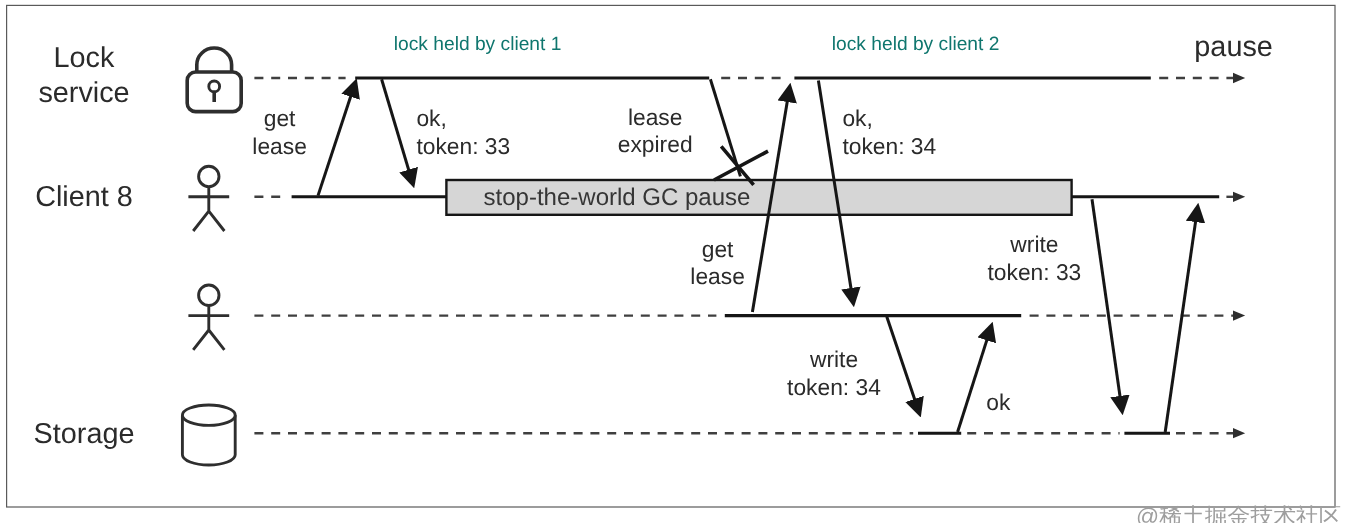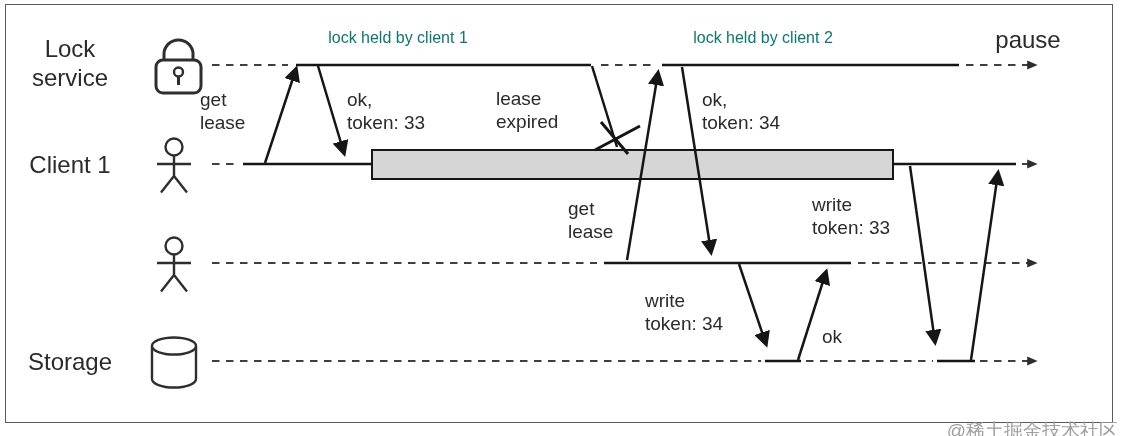--- a/index.html
+++ b/index.html
@@ -9,21 +9,21 @@
   }
   .frame{
     position:absolute;left:5px;top:4px;width:1108px;height:419px;
     border:1.6px solid #5a5a5a;box-sizing:border-box;
   }
   svg{position:absolute;left:0;top:0;}
   .lbl{
     position:absolute;color:#2b2b2b;font-size:19px;line-height:23px;
     white-space:pre-line;
   }
-  .lbl.right{text-align:left;}
+  .lbl.right{text-align:center;}
   .lbl.center{text-align:center;}
   .rowlbl{
     position:absolute;left:0;width:140px;text-align:center;
     color:#2b2b2b;font-size:24px;line-height:29px;white-space:pre-line;
   }
   .toplbl{position:absolute;color:#0f766e;font-size:16px;text-align:center;}
   .timelbl{position:absolute;color:#2b2b2b;font-size:24px;text-align:center;}
   .gctext{position:absolute;color:#353535;font-size:20px;}
   .watermark{position:absolute;color:#9e9e9e;font-size:19px;}
 </style>
@@ -105,37 +105,38 @@
     </g>
 
     <g stroke="#2e2e2e" stroke-width="2.4" fill="none">
       <path d="M152,346 V379 a22,8.5 0 0 0 44,0 V346"></path>
       <ellipse cx="174" cy="346" rx="22" ry="8.5" fill="#ffffff"></ellipse>
     </g>
   </svg>
 
   <div class="rowlbl" style="top:34px;">Lock
 service</div>
-  <div class="rowlbl" style="top:150px;">Client 1</div>
+  <div class="rowlbl" style="top:150px;">Client 8</div>
   <div class="rowlbl" style="top:347px;">Storage</div>
 
   <div class="toplbl" style="left:298px;top:29px;width:200px;">lock held by client 1</div>
   <div class="toplbl" style="left:663px;top:29px;width:200px;">lock held by client 2</div>
   <div class="timelbl" style="left:978px;top:26px;width:100px;">pause</div>
 
   <div class="lbl right" style="left:200px;top:88px;width:66px;">get
 lease</div>
   <div class="lbl" style="left:347px;top:88px;">ok,
 token: 33</div>
   <div class="lbl right" style="left:496px;top:87px;width:100px;">lease
 expired</div>
   <div class="lbl right" style="left:568px;top:197px;width:60px;">get
 lease</div>
   <div class="lbl" style="left:702px;top:88px;">ok,
 token: 34</div>
+  <div class="gctext" style="left:403px;top:154px;">stop-the-world GC pause</div>
   <div class="lbl right" style="left:645px;top:289px;width:100px;">write
 token: 34</div>
   <div class="lbl center" style="left:815px;top:313px;width:34px;margin-top:12px;">ok</div>
   <div class="lbl right" style="left:812px;top:193px;width:100px;">write
 token: 33</div>
 
   <div class="watermark" style="right:4px;top:418px;">@稀土掘金技术社区</div>
 </div>
 
 </body></html>

